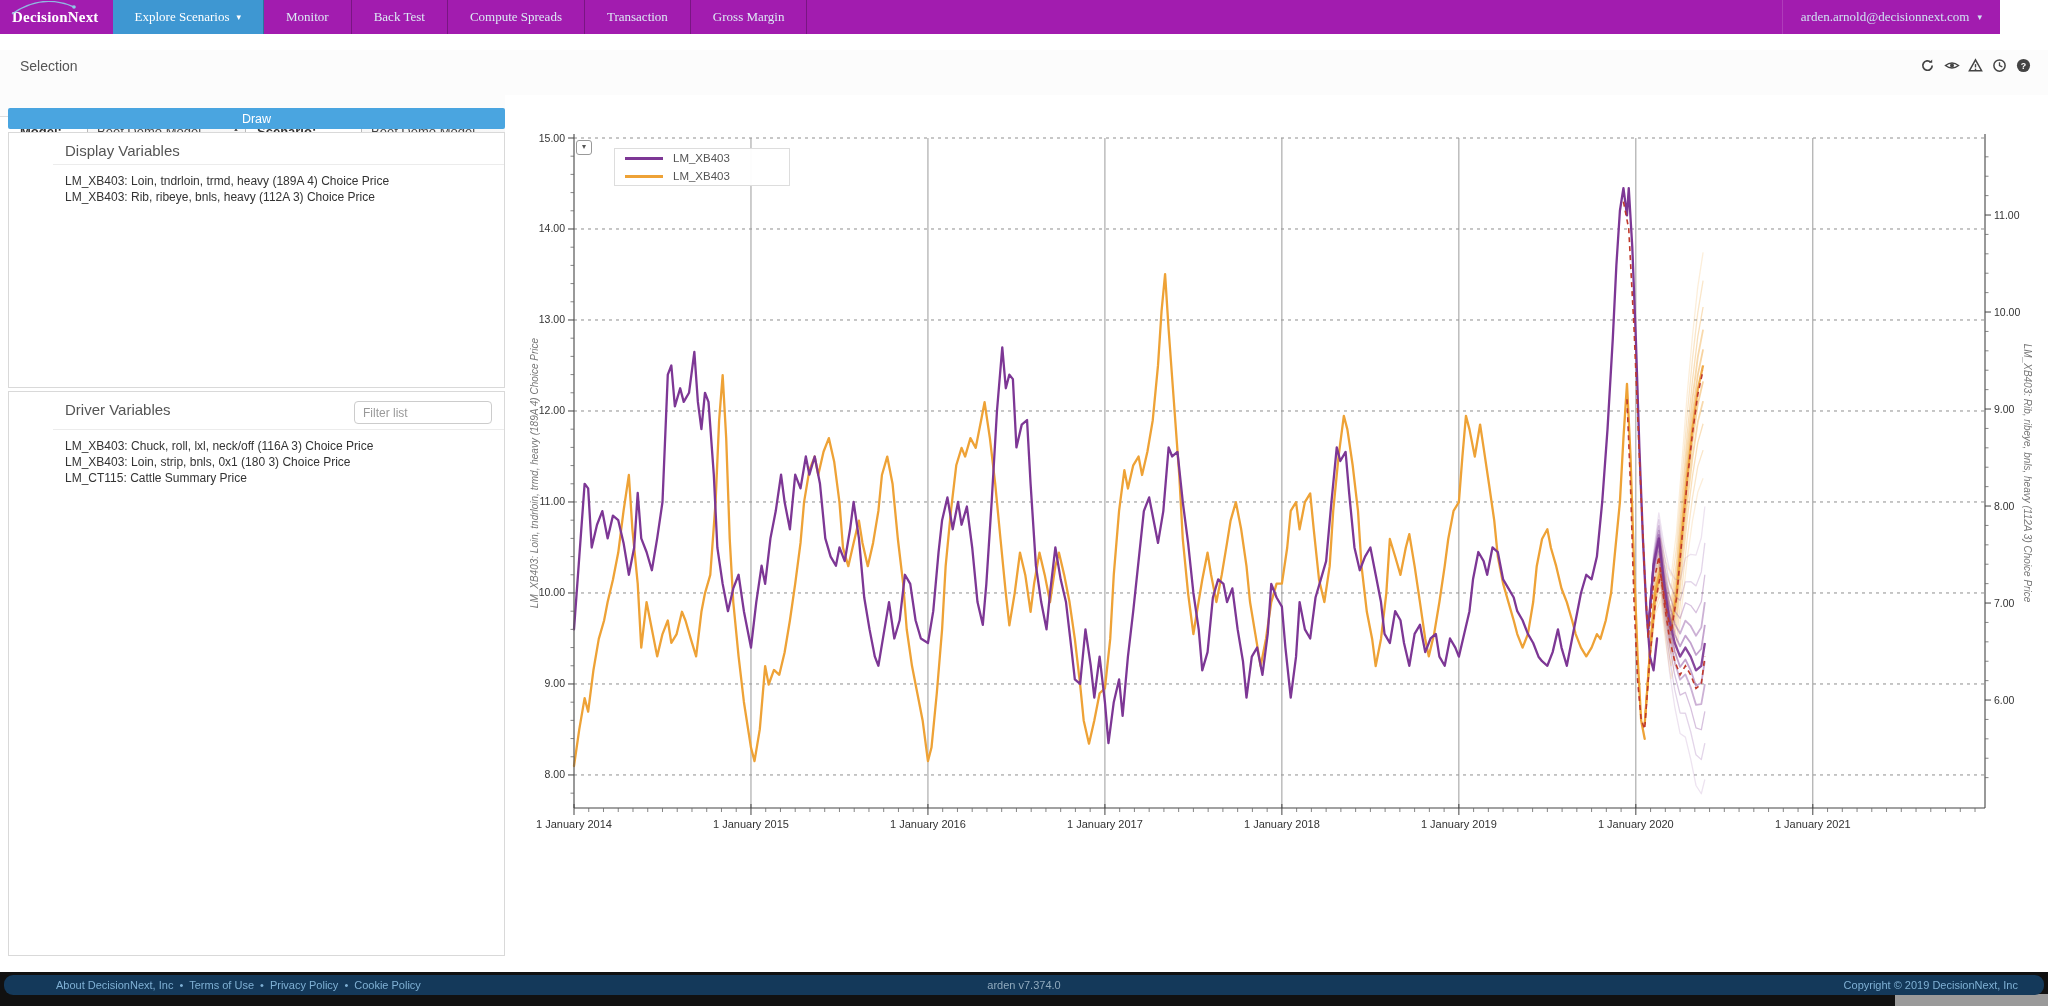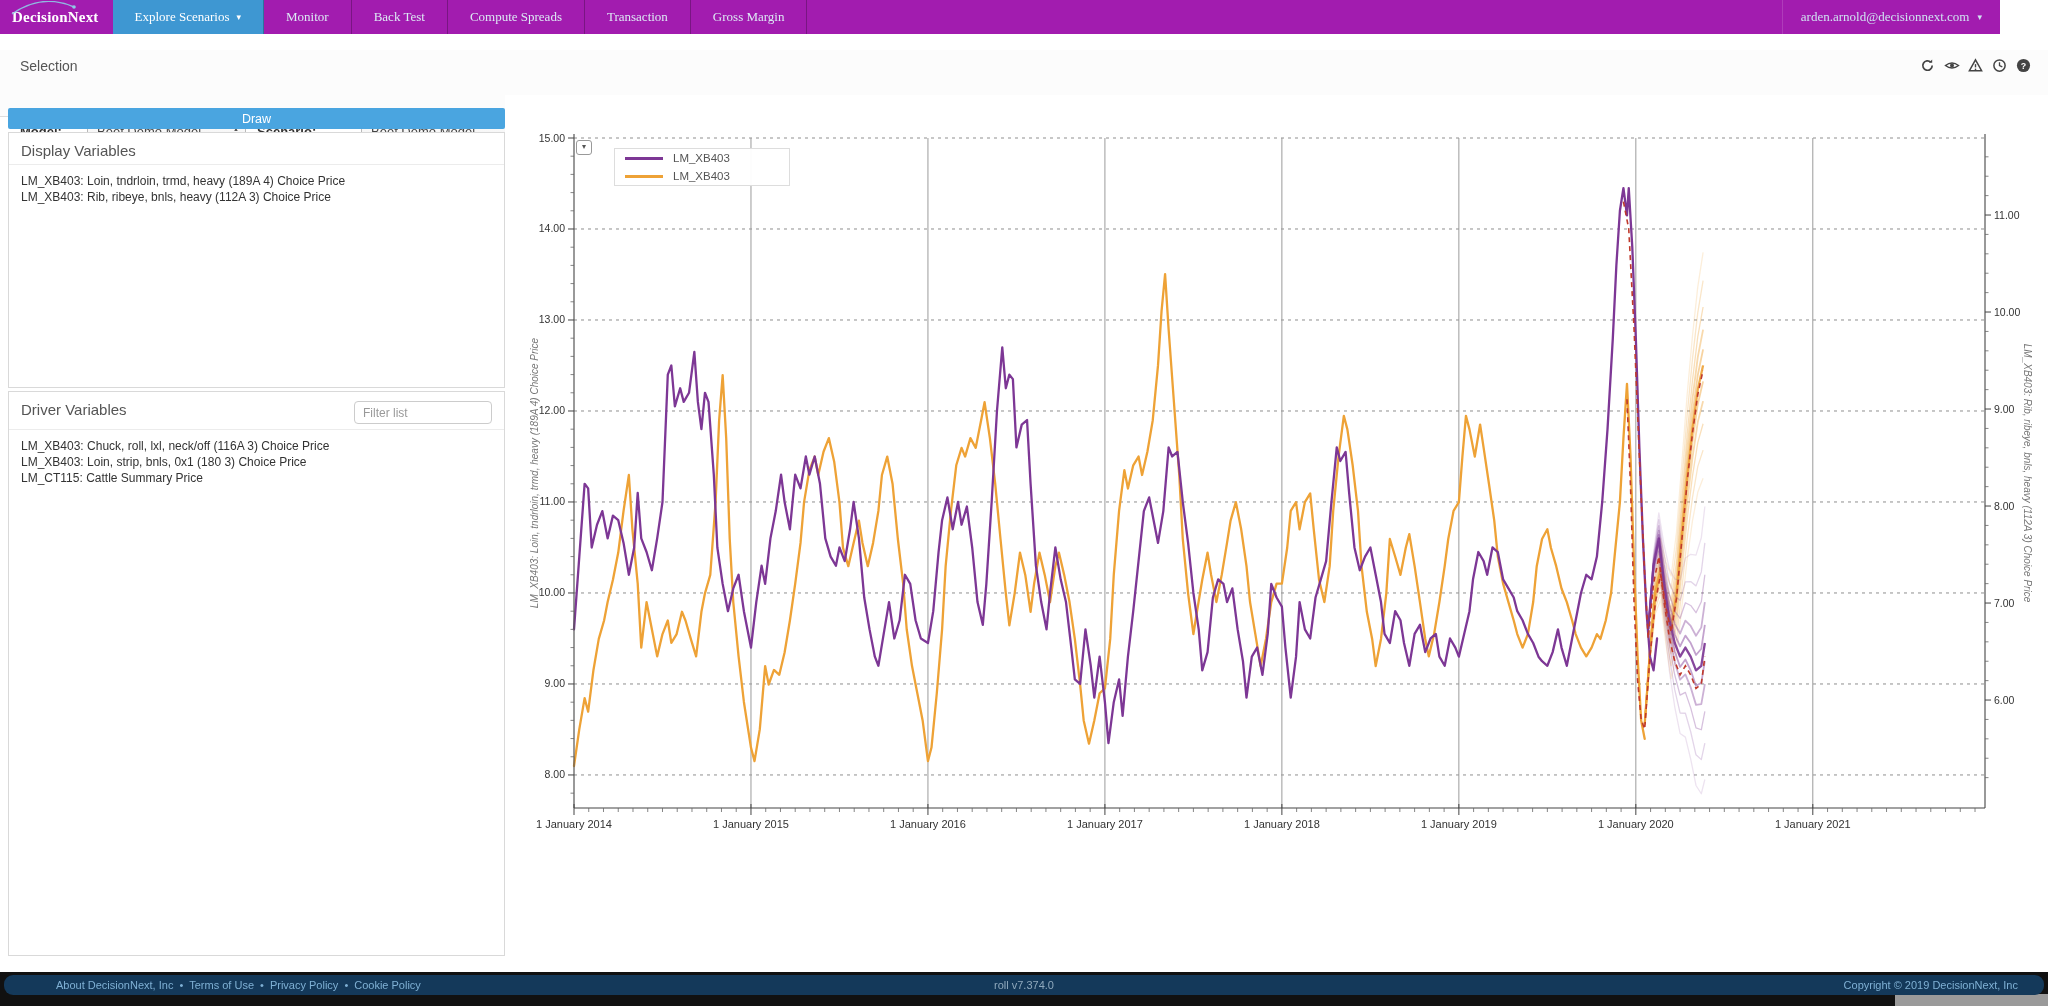--- a/index.html
+++ b/index.html
@@ -37,21 +37,21 @@
   .stepper { display:flex; flex-direction:column; align-items:center; line-height:5px;
     font-size:6px; color:#555; margin-left:6px; }
   .btn { position:absolute; top:69px; height:26px; background:#4aa5e0; border:none; border-radius:3px;
     color:#fff; font-size:13px; font-family:inherit; display:flex; align-items:center;
     justify-content:center; cursor:pointer; }
   .btn.disabled { background:#a9d6f5; cursor:default; }
   .btn .ext { position:absolute; right:7px; top:5px; opacity:.95; }
   
   #draw-btn { position:absolute; left:8px; top:108px; width:497px; height:21px; background:#4aa5e0;
     border:none; border-radius:2px; color:#fff; font-size:12.5px; font-family:inherit; cursor:pointer; }
-  .panel-box { position:absolute; left:8px; width:497px; background:#fff; border:1px solid #d9d9d9; }
+  .panel-box { position:absolute; left:8px; width:497px; background:#fff; border:1px solid #d9d9d9;padding-left:44px; }
   #display-box { top:132px; height:256px; }
   #driver-box { top:391px; height:565px; }
   .panel-head { display:flex; justify-content:space-between; align-items:flex-start;
     padding:9px 12px 5px 12px; border-bottom:1px solid #ececec; }
   .panel-title { font-size:15px; color:#555; }
   #filter-input { width:138px; height:23px; border:1px solid #ccc; border-radius:4px;
     font-size:12px; padding:0 8px; color:#333; font-family:inherit; }
   #filter-input::placeholder { color:#999; }
   .var-list { padding:8px 12px; }
   .var-item { font-size:12px; color:#333; line-height:16px; cursor:pointer; white-space:nowrap; }
@@ -503,15 +503,15 @@
 <div id="footer-bar">
   <div id="footer-links">
     <span class="flink">About DecisionNext, Inc</span>
     <span>•</span>
     <span class="flink">Terms of Use</span>
     <span>•</span>
     <span class="flink">Privacy Policy</span>
     <span>•</span>
     <span class="flink">Cookie Policy</span>
   </div>
-  <div id="footer-build">roll v7.374.0</div>
+  <div id="footer-build">arden v7.374.0</div>
   <div id="footer-copy">Copyright © 2019 DecisionNext, Inc</div>
 </div>
 
 </body></html>

